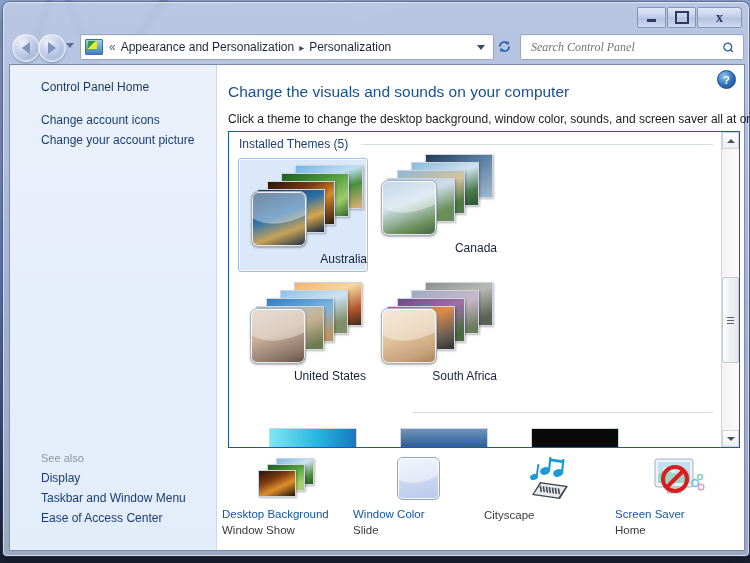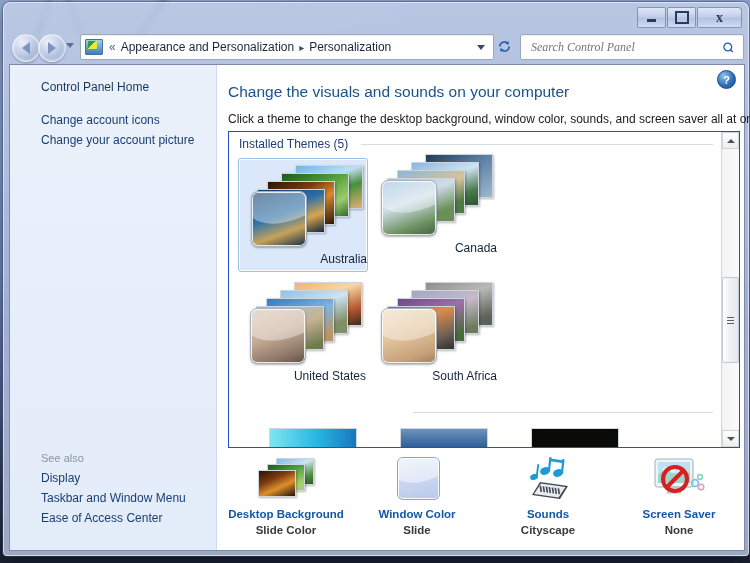--- a/index.html
+++ b/index.html
@@ -175,21 +175,21 @@
     position:absolute; left:0; top:145px; width:17px; height:86px; box-sizing:border-box;
     background:linear-gradient(90deg,#fdfdfd 0%,#eef1f4 45%,#e4e8ed 100%);
     border:1px solid #c4cad2; border-radius:2px;
     display:flex;align-items:center;justify-content:center;
   }
   #sb-thumb .grip { width:7px; height:7px;
     background: repeating-linear-gradient(180deg,#59606d 0 1px, transparent 1px 3px); }
 
   
   #settings { position:absolute; left:0; top:390px; width:100%; height:92px; }
-  .setting { position:absolute; width:128px; text-align:center;font-weight:bold; }
+  .setting { position:absolute; width:128px; text-align:left; }
   .setting .ico { height:48px; position:relative; margin:0 auto 4px auto; width:60px; }
   .setting .s-title { font-size:11.5px; color:#1457a8; line-height:15px; }
   .setting .s-val { font-size:11.5px; color:#3a3a3a; line-height:17px; }
 </style>
 </head>
 <body>
 
 <div class="desk-branch" style="left:30px;top:-10px;width:6px;height:120px;transform:rotate(18deg);"></div>
 <div class="desk-branch" style="left:78px;top:-14px;width:5px;height:90px;transform:rotate(-22deg);"></div>
 <div class="desk-branch" style="left:150px;top:-20px;width:7px;height:70px;transform:rotate(35deg);"></div>
@@ -341,21 +341,21 @@
 
       <div id="settings">
 
         <div class="setting" style="left:5px;">
           <div class="ico">
             <div class="ph" style="left:20px;top:3px;width:36px;height:25px;background:linear-gradient(155deg,#7fb7e3 0%,#cfe4f2 40%,#4f8f3f 75%,#2d5a2a 100%);"></div>
             <div class="ph" style="left:11px;top:9px;width:36px;height:25px;background:linear-gradient(155deg,#1d5c1d 0%,#57a83f 45%,#a6cf72 80%);"></div>
             <div class="ph" style="left:2px;top:15px;width:36px;height:25px;background:linear-gradient(155deg,#2a1408 0%,#7d3b10 35%,#dd8f2c 62%,#1f1309 100%);"></div>
           </div>
           <div class="s-title">Desktop Background</div>
-          <div class="s-val">Slide Color</div>
+          <div class="s-val">Window Show</div>
         </div>
 
         <div class="setting" style="left:136px;">
           <div class="ico">
             <div style="position:absolute;left:10px;top:2px;width:41px;height:41px;border-radius:6px;border:1px solid #8fa4c0;
                         background:linear-gradient(170deg,#e6edfa 0%,#cdd9f2 45%,#b9c9ed 100%);
                         box-shadow:inset 0 0 0 1px rgba(255,255,255,.9);overflow:hidden;">
               <div style="position:absolute;left:-8px;top:-14px;width:60px;height:38px;background:rgba(255,255,255,.45);border-radius:0 0 60% 45%;transform:rotate(-8deg);"></div>
             </div>
           </div>
@@ -383,21 +383,20 @@
                   <rect x="25" y="31.4" width="1.6" height="6" transform="rotate(-9 25 34)"></rect>
                   <rect x="28" y="31.8" width="1.6" height="6" transform="rotate(-9 28 34)"></rect>
                   <rect x="31" y="32.2" width="1.6" height="6" transform="rotate(-9 31 35)"></rect>
                   <rect x="34" y="32.6" width="1.6" height="6" transform="rotate(-9 34 35)"></rect>
                   <rect x="37" y="33" width="1.6" height="6" transform="rotate(-9 37 36)"></rect>
                   <rect x="40" y="33.4" width="1.6" height="6" transform="rotate(-9 40 36)"></rect>
                 </g>
               </g>
             </svg>
           </div>
-          <div class="s-title">Sounds</div>
           <div class="s-val">Cityscape</div>
         </div>
 
         <div class="setting" style="left:398px;">
           <div class="ico">
             <svg width="60" height="48" viewBox="0 0 60 48">
               <rect x="6" y="4" width="38" height="28" rx="2.5" fill="#eef3f7" stroke="#9fb0bd"></rect>
               <rect x="9" y="7" width="32" height="21" fill="#bfe0ef"></rect>
               <path d="M9 20 q8 -9 16 -2 q6 5 16 -1 v11 H9 Z" fill="#9fd5c6"></path>
               <circle cx="17" cy="15" r="3" fill="#e8f3f8"></circle>
@@ -405,19 +404,19 @@
               <circle cx="31" cy="15" r="3" fill="#e8f3f8"></circle>
               <path d="M20 32 h10 l2 6 h-14 Z" fill="#d5dee5" stroke="#9fb0bd" stroke-width=".8"></path>
               <circle cx="46" cy="28" r="3.4" fill="none" stroke="#6fc7e8" stroke-width="1.6"></circle>
               <circle cx="51" cy="22" r="2.4" fill="none" stroke="#7fd4b0" stroke-width="1.5"></circle>
               <circle cx="52" cy="32" r="2.8" fill="none" stroke="#e79ac4" stroke-width="1.5"></circle>
               <circle cx="26" cy="24" r="12" fill="none" stroke="#d61f20" stroke-width="4"></circle>
               <line x1="17.5" y1="32.5" x2="34.5" y2="15.5" stroke="#d61f20" stroke-width="4"></line>
             </svg>
           </div>
           <div class="s-title">Screen Saver</div>
-          <div class="s-val">None</div>
+          <div class="s-val">Home</div>
         </div>
 
       </div>
     </div>
   </div>
 </div>
 
 </body></html>

